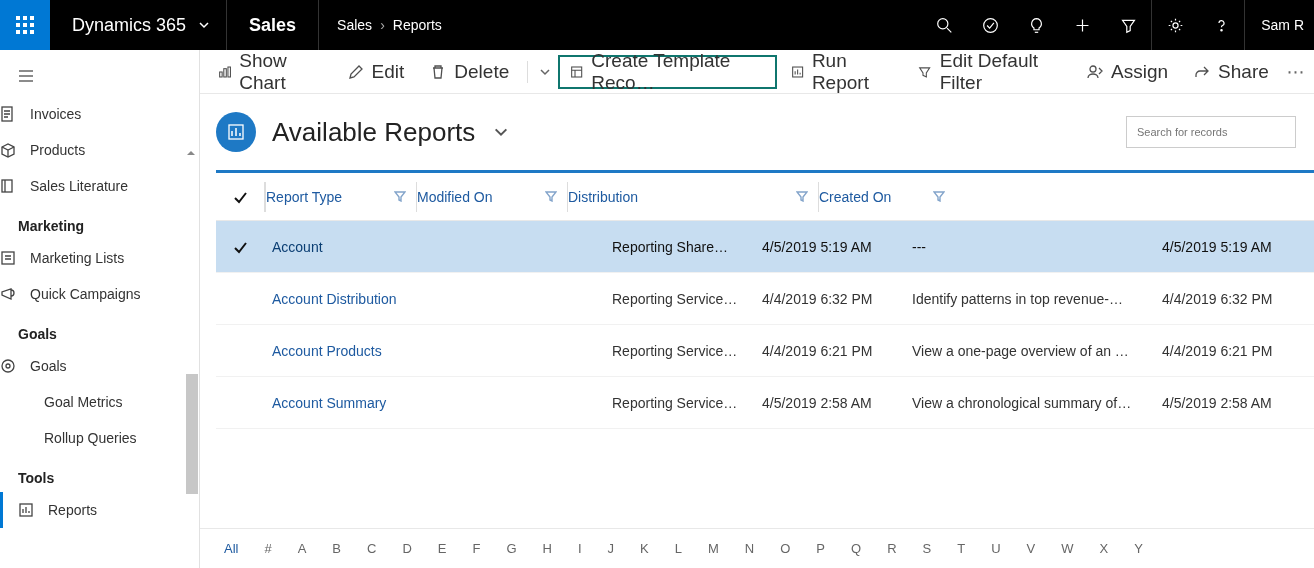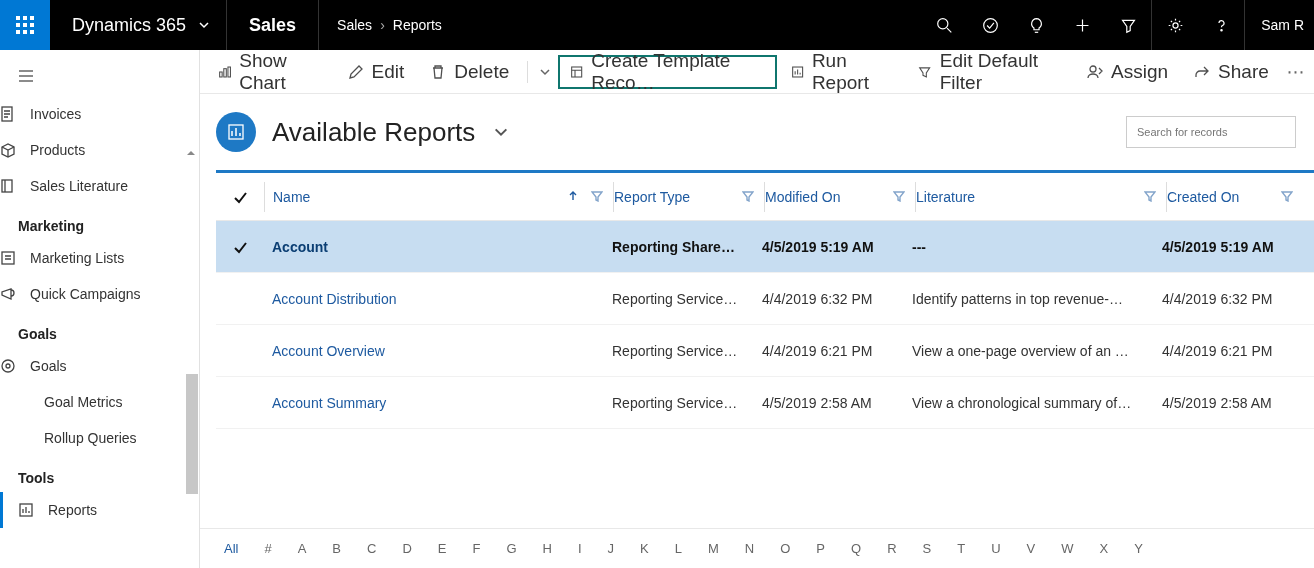--- a/index.html
+++ b/index.html
@@ -52,21 +52,21 @@
 .colchk{width:48px;justify-content:center}
 .colname{width:348px;padding-left:8px}
 .coltype{width:150px}
 .colmod{width:150px}
 .coldesc{width:250px}
 .colcreated{width:136px}
 .sortarr{margin-left:auto;margin-right:6px}
 .filtic{margin-left:6px;margin-right:10px;opacity:.55}
 .sortarr svg,.filtic svg{width:12px;height:12px;stroke:#1e5aa0;fill:none;stroke-width:1.4}
 .grow{display:flex;align-items:center;height:52px;border-bottom:1px solid #f1f1f1;font-size:14px;color:#333}
-.grow.sel{background:#c7ddf1;font-weight:700;color:#222}
+.grow.sel{background:#c7ddf1;font-weight:400;color:#222}
 .grow .link{color:#1e5aa0}
 .grow.sel .link{color:#0b3e73}
 .gc.colname{padding-left:8px}
 .gc.coltype,.gc.colmod,.gc.coldesc,.gc.colcreated{color:#333}
 .grow.sel .gc{color:#111}
 .alpha{height:40px;border-top:1px solid #e8e8e8;display:flex;align-items:center;padding-left:24px;gap:26px;color:#666;font-size:13px}
 .alpha .acur{color:#1e5aa0;}
 .chk svg{width:16px;height:16px;stroke:#111;stroke-width:2;fill:none}
 .cmdvsep{width:1px;height:22px;background:#ddd;margin:0 4px}
 input{outline:none}
@@ -322,46 +322,37 @@
     </div>
 
     <div class="grid">
       <div class="ghead">
         <div class="gh colchk chk">
             <svg viewBox="0 0 16 16">
               <path d="M3 9l4 4 7-9"></path>
             </svg>
           </div>
         <div class="ghbar"></div>
-        <div class="gh colname">
-            <span>Name</span>
-            <span class="sortarr"><svg viewBox="0 0 12 12">
-                <path d="M6 2v8M3 5l3-3 3 3"></path>
-              </svg></span>
-            <span class="filtic"><svg viewBox="0 0 12 12">
-                <path d="M1 2h10l-4 5v4l-2-1V7z"></path>
-              </svg></span>
-          </div>
         <div class="ghbar"></div>
         <div class="gh coltype">
             <span>Report Type</span>
             <span class="filtic" style="margin-left:auto"><svg viewBox="0 0 12 12">
                 <path d="M1 2h10l-4 5v4l-2-1V7z"></path>
               </svg></span>
           </div>
         <div class="ghbar"></div>
         <div class="gh colmod">
             <span>Modified On</span>
             <span class="filtic" style="margin-left:auto"><svg viewBox="0 0 12 12">
                 <path d="M1 2h10l-4 5v4l-2-1V7z"></path>
               </svg></span>
           </div>
         <div class="ghbar"></div>
         <div class="gh coldesc">
-            <span>Literature</span>
+            <span>Distribution</span>
             <span class="filtic" style="margin-left:auto"><svg viewBox="0 0 12 12">
                 <path d="M1 2h10l-4 5v4l-2-1V7z"></path>
               </svg></span>
           </div>
         <div class="ghbar"></div>
         <div class="gh colcreated">
             <span>Created On</span>
             <span class="filtic" style="margin-left:auto"><svg viewBox="0 0 12 12">
                 <path d="M1 2h10l-4 5v4l-2-1V7z"></path>
               </svg></span>
@@ -388,21 +379,21 @@
               <span class="link">Account Distribution</span>
             </div>
             <div class="gc coltype">Reporting Service…</div>
             <div class="gc colmod">4/4/2019 6:32 PM</div>
             <div class="gc coldesc">Identify patterns in top revenue-…</div>
             <div class="gc colcreated">4/4/2019 6:32 PM</div>
           </div>
           <div class="grow">
             <div class="gc colchk chk"></div>
             <div class="gc colname">
-              <span class="link">Account Overview</span>
+              <span class="link">Account Products</span>
             </div>
             <div class="gc coltype">Reporting Service…</div>
             <div class="gc colmod">4/4/2019 6:21 PM</div>
             <div class="gc coldesc">View a one-page overview of an …</div>
             <div class="gc colcreated">4/4/2019 6:21 PM</div>
           </div>
           <div class="grow">
             <div class="gc colchk chk"></div>
             <div class="gc colname">
               <span class="link">Account Summary</span>

